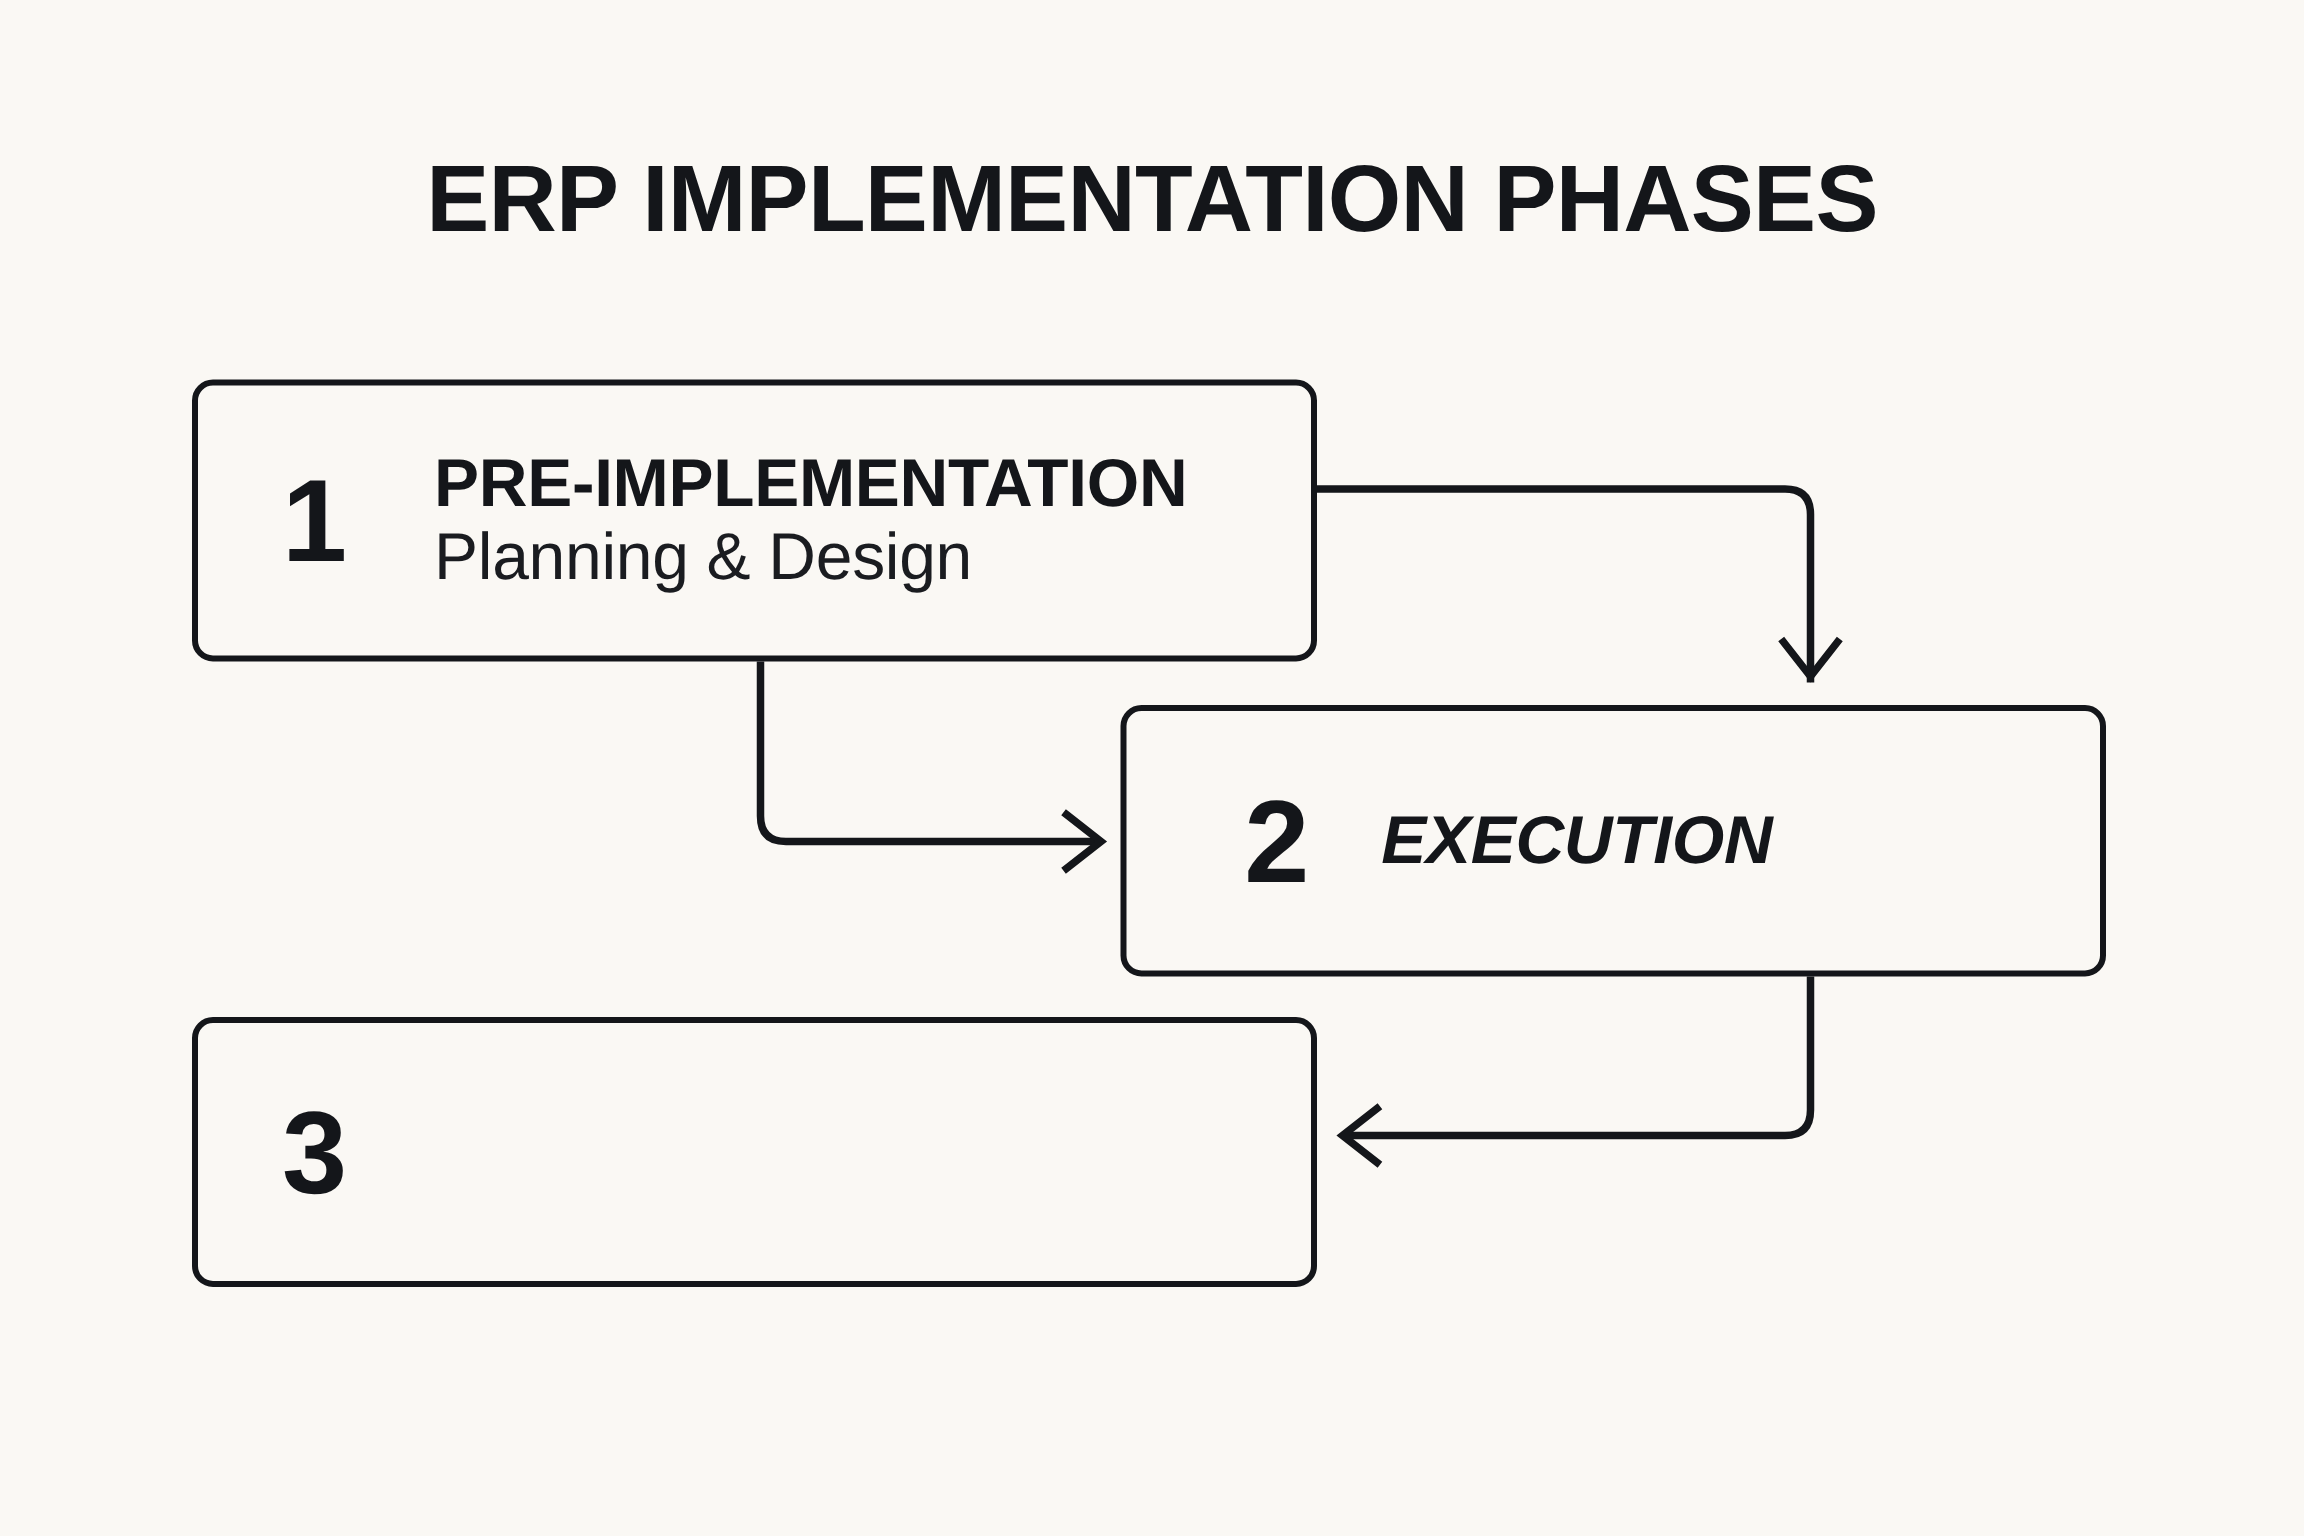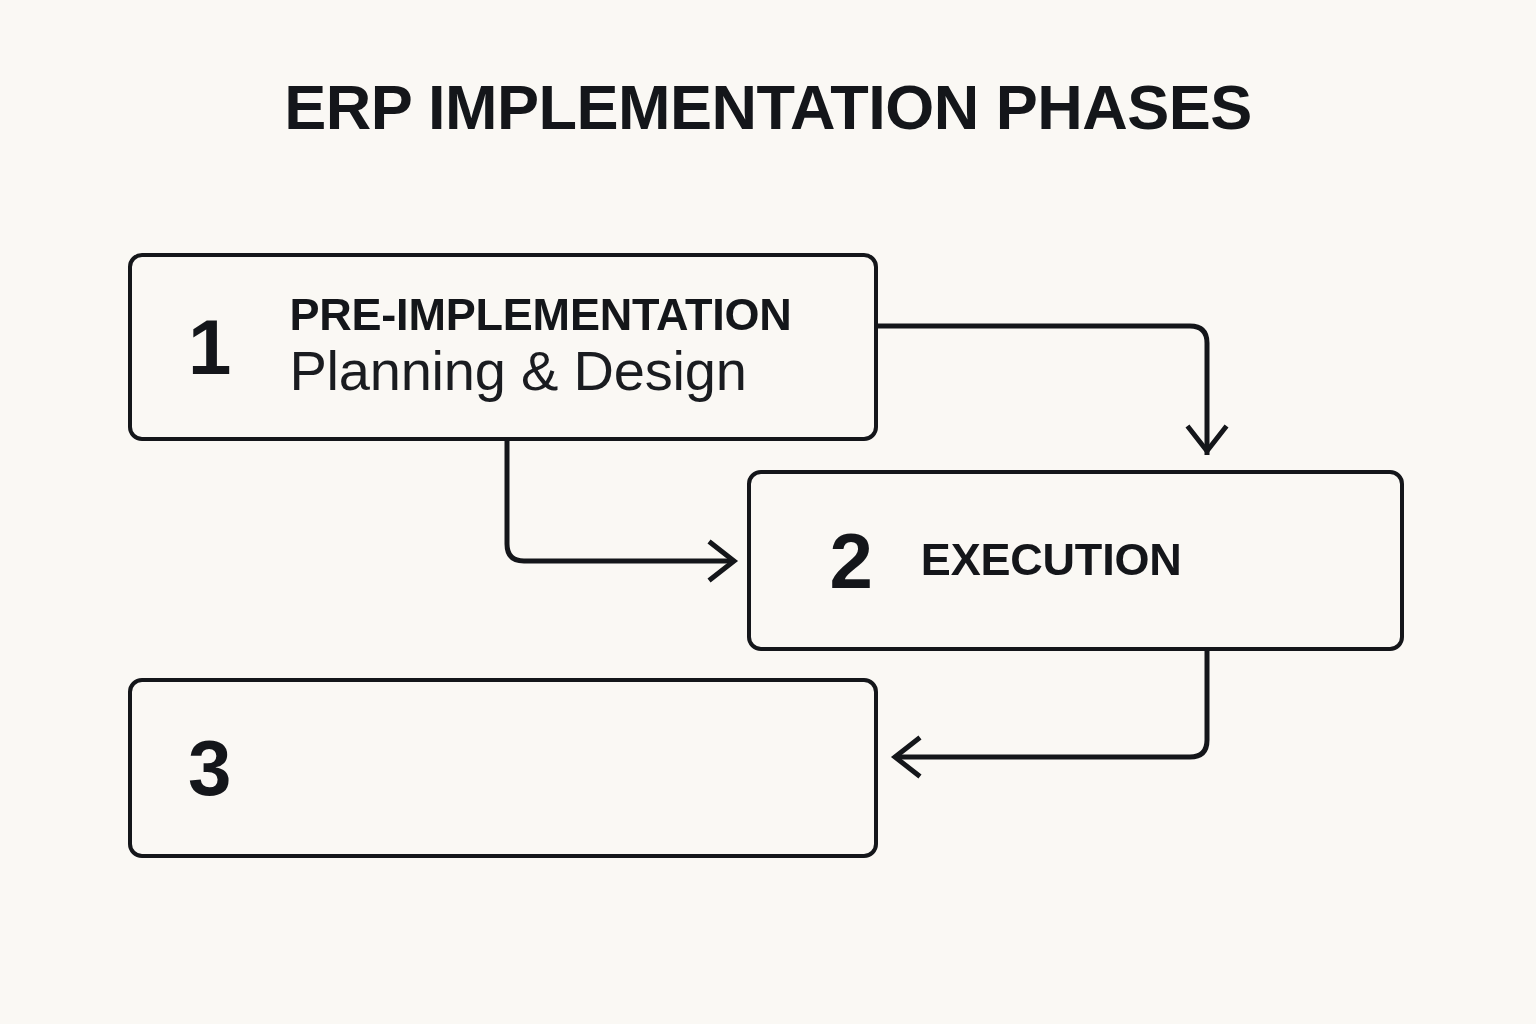--- a/index.html
+++ b/index.html
@@ -18,21 +18,21 @@
     position: relative;
     width: 1536px;
     height: 1024px;
     background: #FAF8F4;
   }
 
   
   #diagram-title {
     position: absolute;
     left: 0;
-    top: 76px;
+    top: 102px;
     width: 1536px;
     text-align: center;
     font-size: 63px;
     font-weight: bold;
     letter-spacing: -0.5px;
     color: #14161A;
     line-height: 1;
     white-space: nowrap;
   }
 
@@ -85,21 +85,21 @@
   }
   .phase-heading {
     font-size: 45px;
     font-weight: bold;
     color: #14161A;
     line-height: 1.08;
     letter-spacing: -0.2px;
     white-space: nowrap;
   }
   .phase-sub {
-    font-size: 56px;
+    font-size: 44px;
     font-weight: normal;
     color: #1A1C20;
     line-height: 1.12;
     letter-spacing: -0.2px;
     white-space: nowrap;
     margin-top: 0;
   }
 
   
   #phase-box-1 {
@@ -115,21 +115,21 @@
   #phase-box-2 {
     left: 747px;
     top: 470px;
     width: 657px;
     height: 181px;
     justify-content: center;
     padding-right: 140px;
   }
   #phase-box-2 .phase-number { margin-right: 48px; }
   #phase-box-2 .phase-heading,
-  #phase-box-2 .phase-sub { text-align: right; }
+  #phase-box-2 .phase-sub { text-align: right; font-style: italic; }
 
   
   #phase-box-3 {
     left: 128px;
     top: 678px;
     width: 750px;
     height: 180px;
     padding-left: 56px;
   }
   #phase-box-3 .phase-number { margin-right: 58px; }

